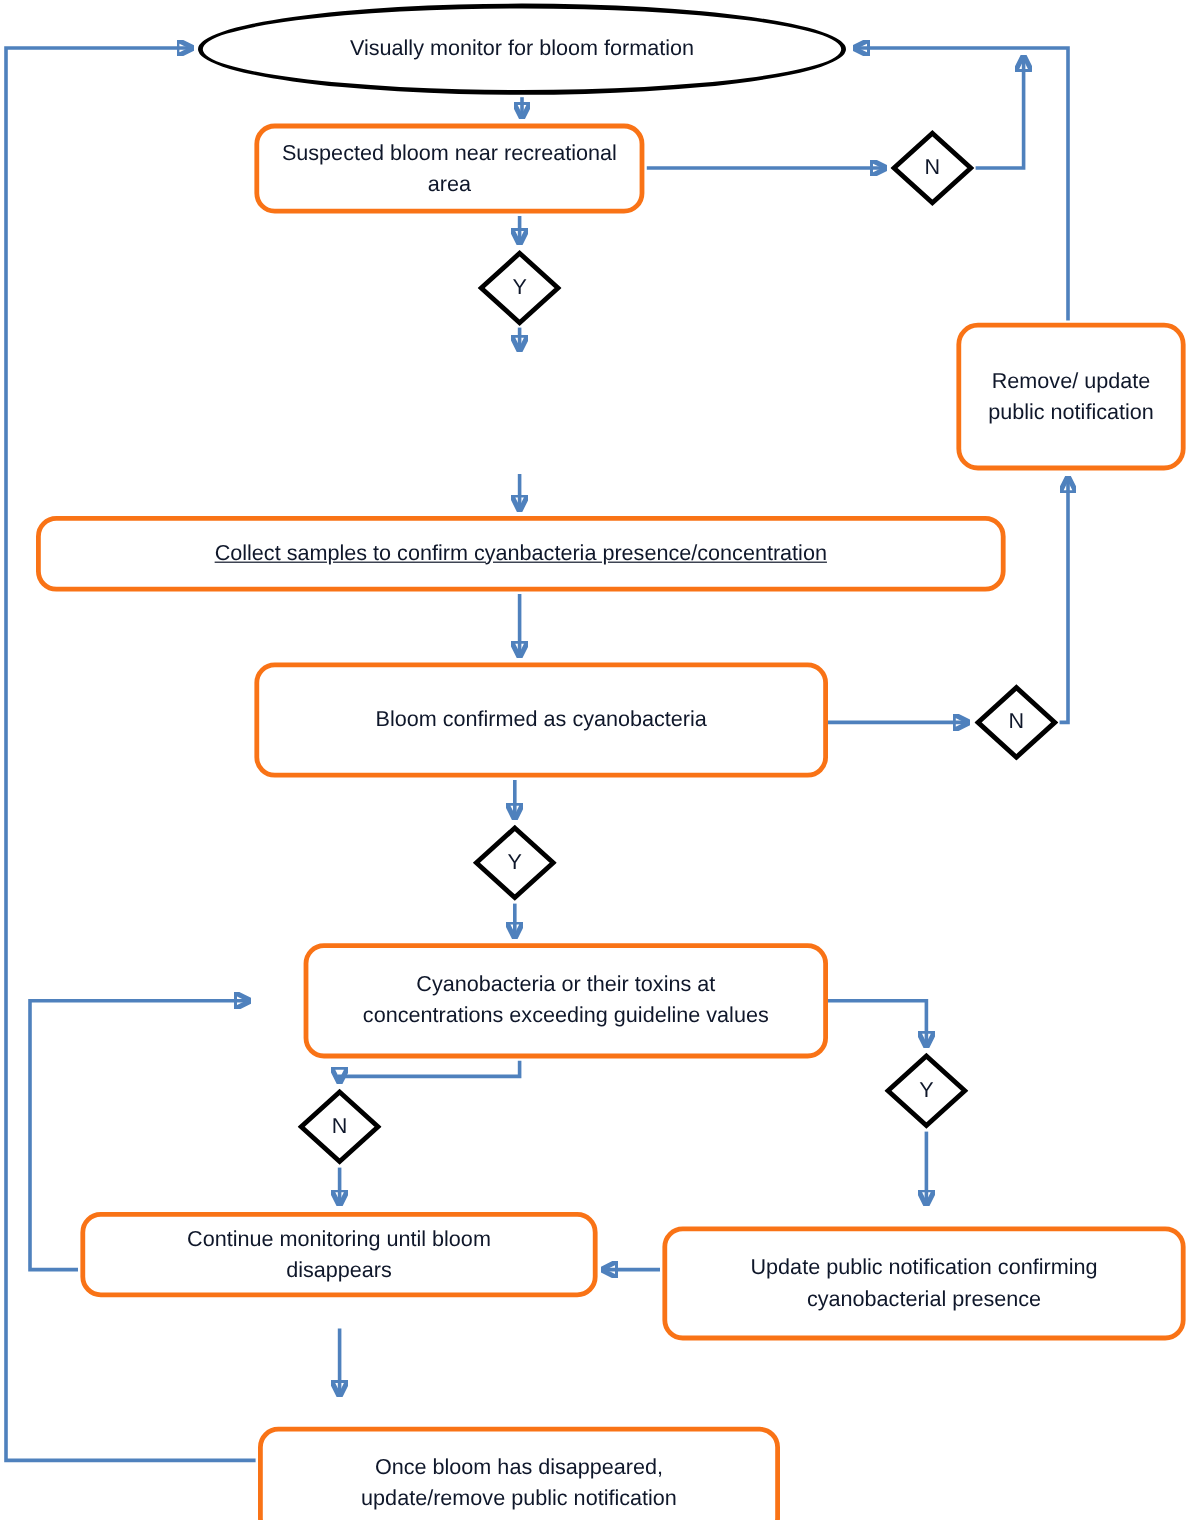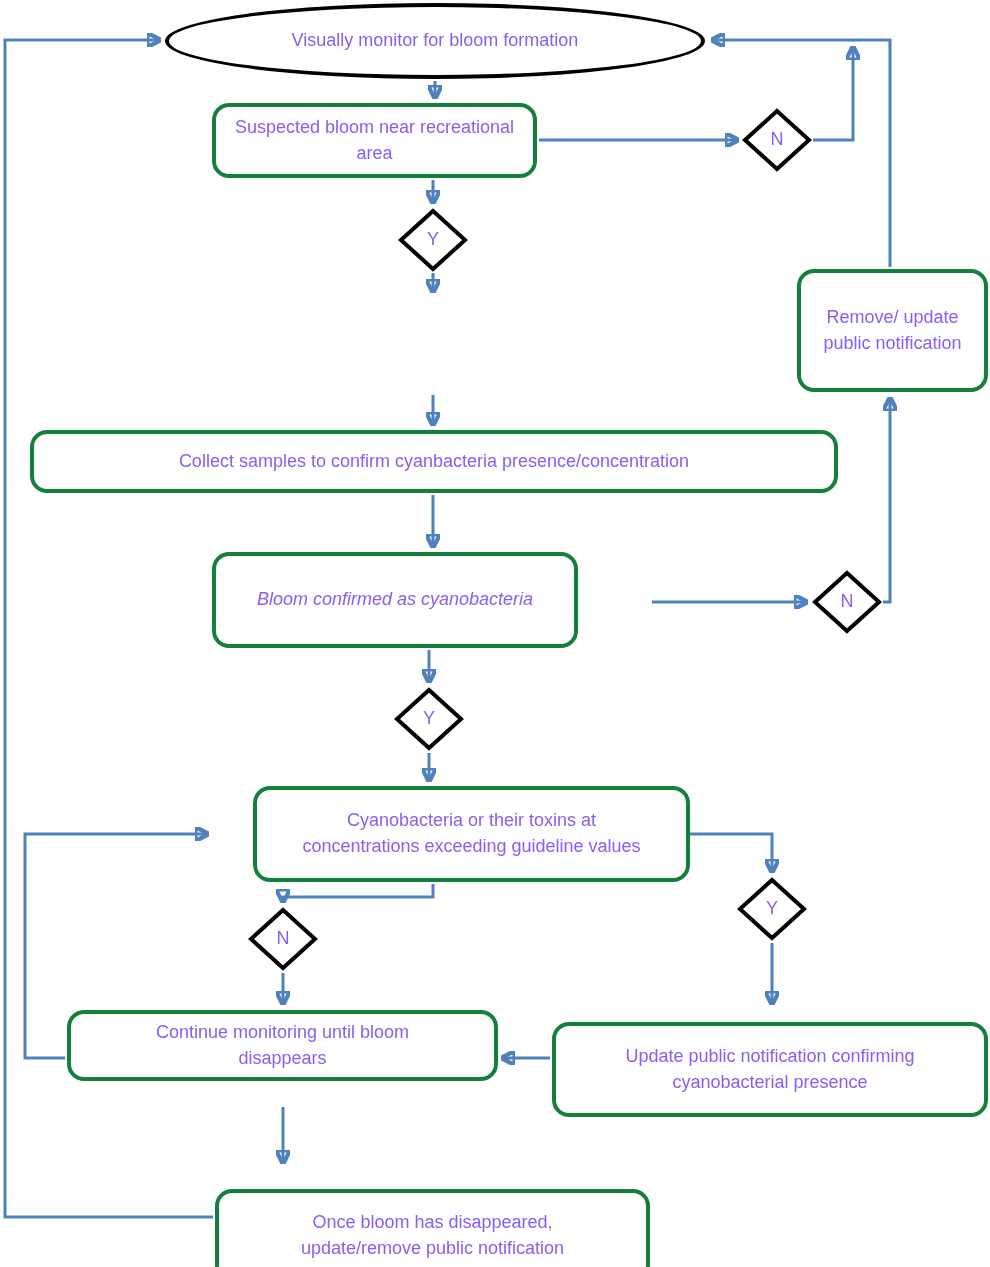--- a/index.html
+++ b/index.html
@@ -1,26 +1,26 @@
 <!DOCTYPE html>
 <html><head>
 <meta charset="utf-8">
 <style>
   html,body{margin:0;padding:0;background:#fff;}
   #canvas{
     position:relative;width:990px;height:1267px;background:#fff;
-    font-family:"Liberation Sans", sans-serif;color:#8b5cf6;overflow:hidden;
+    font-family:"Liberation Sans", sans-serif;color:#0f172a;overflow:hidden;
   }
   #edges{position:absolute;left:0;top:0;pointer-events:none;}
   #edges path{fill:none;stroke:#4f81bd;stroke-width:3px;}
   .shape{
     position:absolute;box-sizing:border-box;display:flex;align-items:center;justify-content:center;
     text-align:center;font-size:18px;line-height:1.42;background:#fff;
   }
-  .rect{border:4px solid #15803d;border-radius:17px;}
+  .rect{border:4px solid #f97316;border-radius:17px;}
   .ellipse{border:4px solid #000;border-radius:50%;}
   .diamond{background:transparent;border:none;}
   .diamond svg{position:absolute;left:0;top:0;}
   .diamond .dlabel{position:relative;font-size:18px;}
   .pad-a{padding:0 2px;}
   .pad-b{padding:0 20px;}
   .pad-c{padding:0 10px;}
   .pad-e{padding:0 42px;}
   .pad-f{padding:0 40px;}
   .pad-g{padding:0 18px;margin-top:12px;}
@@ -77,29 +77,29 @@
   </div>
 
   <div class="shape diamond" style="left:398px;top:208px;width:70px;height:64px;">
     <svg width="70" height="64" viewBox="0 0 70 64">
       <polygon points="35,3 67,32 35,61 3,32" fill="#ffffff" stroke="#000000" stroke-width="4"></polygon>
     </svg>
     <span class="dlabel">Y</span>
   </div>
 
 
-  <div class="shape rect pad-i" style="left:797px;top:269px;width:191px;height:123px;">
+  <div class="shape rect pad-i" style="left:797px;top:269px;width:191px;height:123px;border-radius:18px;">
     <span>Remove/ update public notification</span>
   </div>
 
-  <div class="shape rect pad-c" style="left:30px;top:430px;width:808px;height:63px;">
+  <div class="shape rect pad-c" style="left:30px;top:430px;width:808px;height:63px;text-decoration:underline;">
     <span>Collect samples to confirm cyanbacteria presence/concentration</span>
   </div>
 
-  <div class="shape rect pad-b" style="left:212px;top:552px;width:366px;height:96px;font-style:italic;">
+  <div class="shape rect pad-b" style="left:212px;top:552px;width:478px;height:96px;">
     <span>Bloom confirmed as  cyanobacteria</span>
   </div>
 
   <div class="shape diamond" style="left:812px;top:570px;width:70px;height:64px;">
     <svg width="70" height="64" viewBox="0 0 70 64">
       <polygon points="35,3 67,32 35,61 3,32" fill="#ffffff" stroke="#000000" stroke-width="4"></polygon>
     </svg>
     <span class="dlabel">N</span>
   </div>
 

